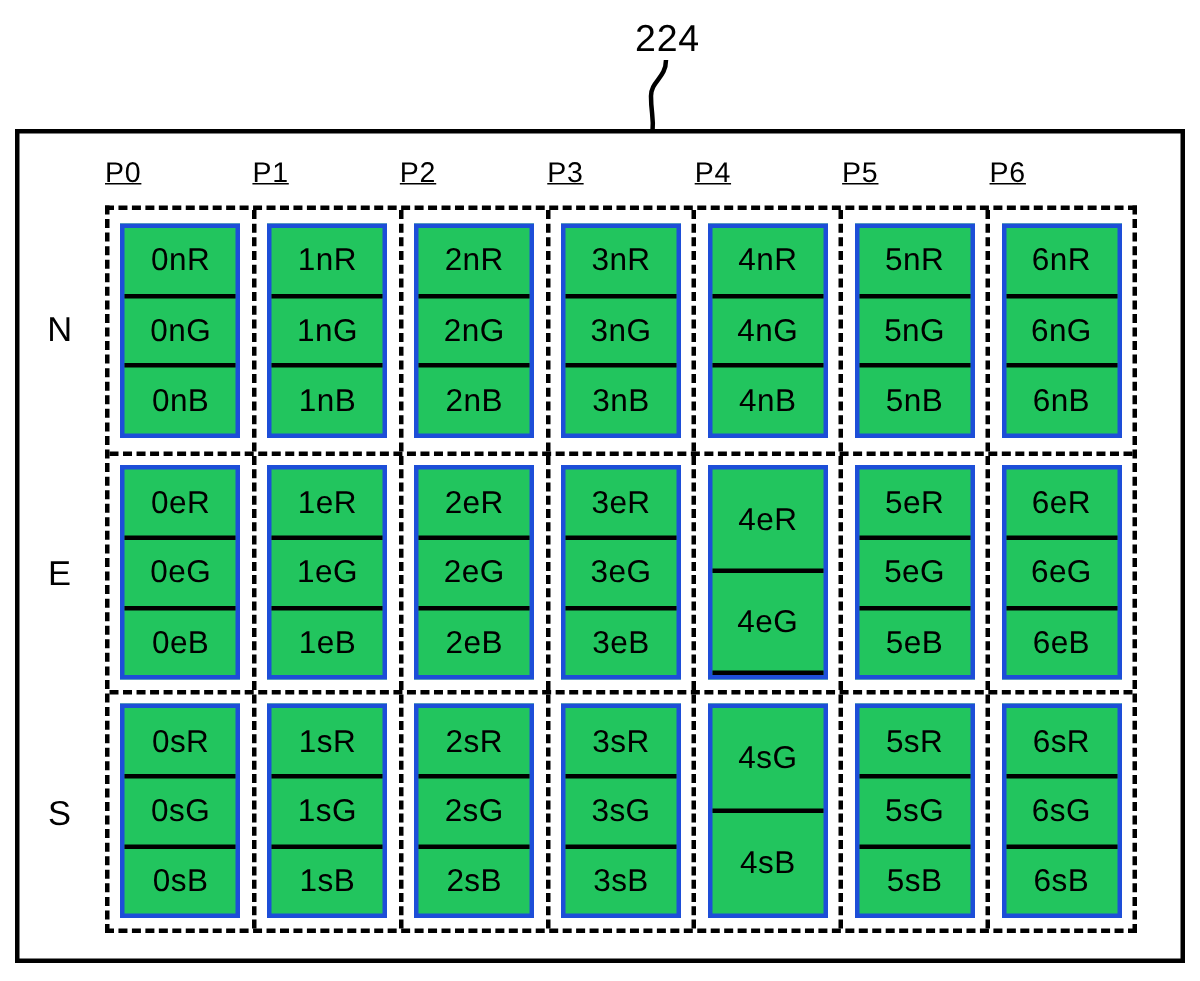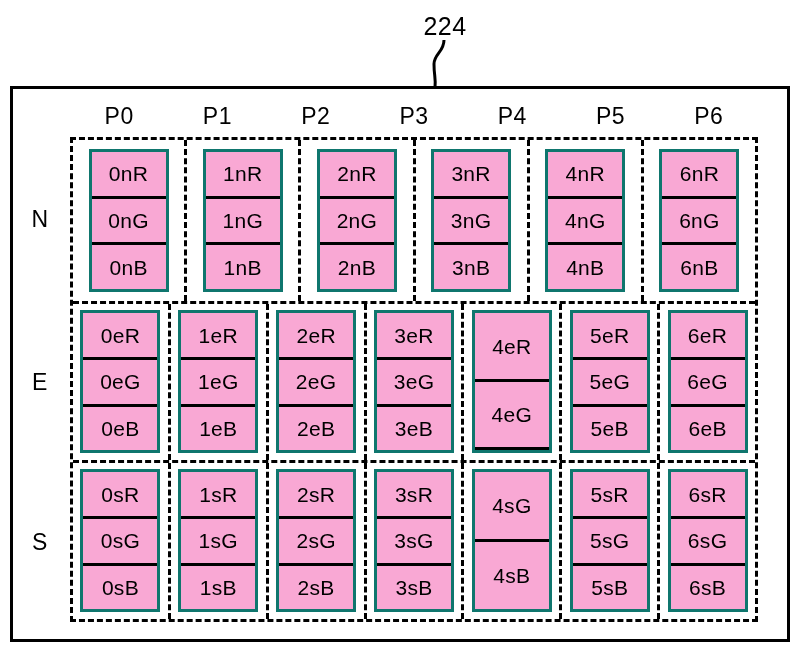--- a/index.html
+++ b/index.html
@@ -56,24 +56,25 @@
   .col-header-strip {
     position: absolute;
     left: 70px;
     top: 99px;
     width: 688px;
     height: 34px;
     display: flex;
   }
   .col-header {
     flex: 1 1 0;
-    text-align: center;
-    font-size: 23px;
+    text-align: left;
+    font-size: 19px;
     line-height: 34px;
     letter-spacing: 0.5px;
+    text-decoration: underline;
   }
 
   
   .row-label-strip {
     position: absolute;
     left: 14px;
     top: 137px;
     width: 52px;
     height: 485px;
     display: flex;
@@ -123,23 +124,23 @@
   }
   .grid-cell.last-col {
     border-right: none;
     text-align: center;
   }
 
   
   .pixel-box {
     width: 80px;
     height: 143px;
-    border: 3px solid #0f766e;
-    box-sizing: border-box;
-    background: #f9a8d4;
+    border: 3px solid #1d4ed8;
+    box-sizing: border-box;
+    background: #22c55e;
     display: flex;
     flex-direction: column;
   }
   .subpixel {
     flex: 1 1 0;
     border-bottom: 3px solid #000000;
     box-sizing: border-box;
     display: flex;
     align-items: center;
     justify-content: center;
@@ -211,20 +212,27 @@
           <div class="subpixel last-sub">3nB</div>
         </div>
       </div>
       <div class="grid-cell">
         <div class="pixel-box">
           <div class="subpixel">4nR</div>
           <div class="subpixel">4nG</div>
           <div class="subpixel last-sub">4nB</div>
         </div>
       </div>
+      <div class="grid-cell">
+        <div class="pixel-box">
+          <div class="subpixel">5nR</div>
+          <div class="subpixel">5nG</div>
+          <div class="subpixel last-sub">5nB</div>
+        </div>
+      </div>
       <div class="grid-cell last-col">
         <div class="pixel-box">
           <div class="subpixel">6nR</div>
           <div class="subpixel">6nG</div>
           <div class="subpixel last-sub">6nB</div>
         </div>
       </div>
     </div>
 
     <div class="grid-row band-e">

